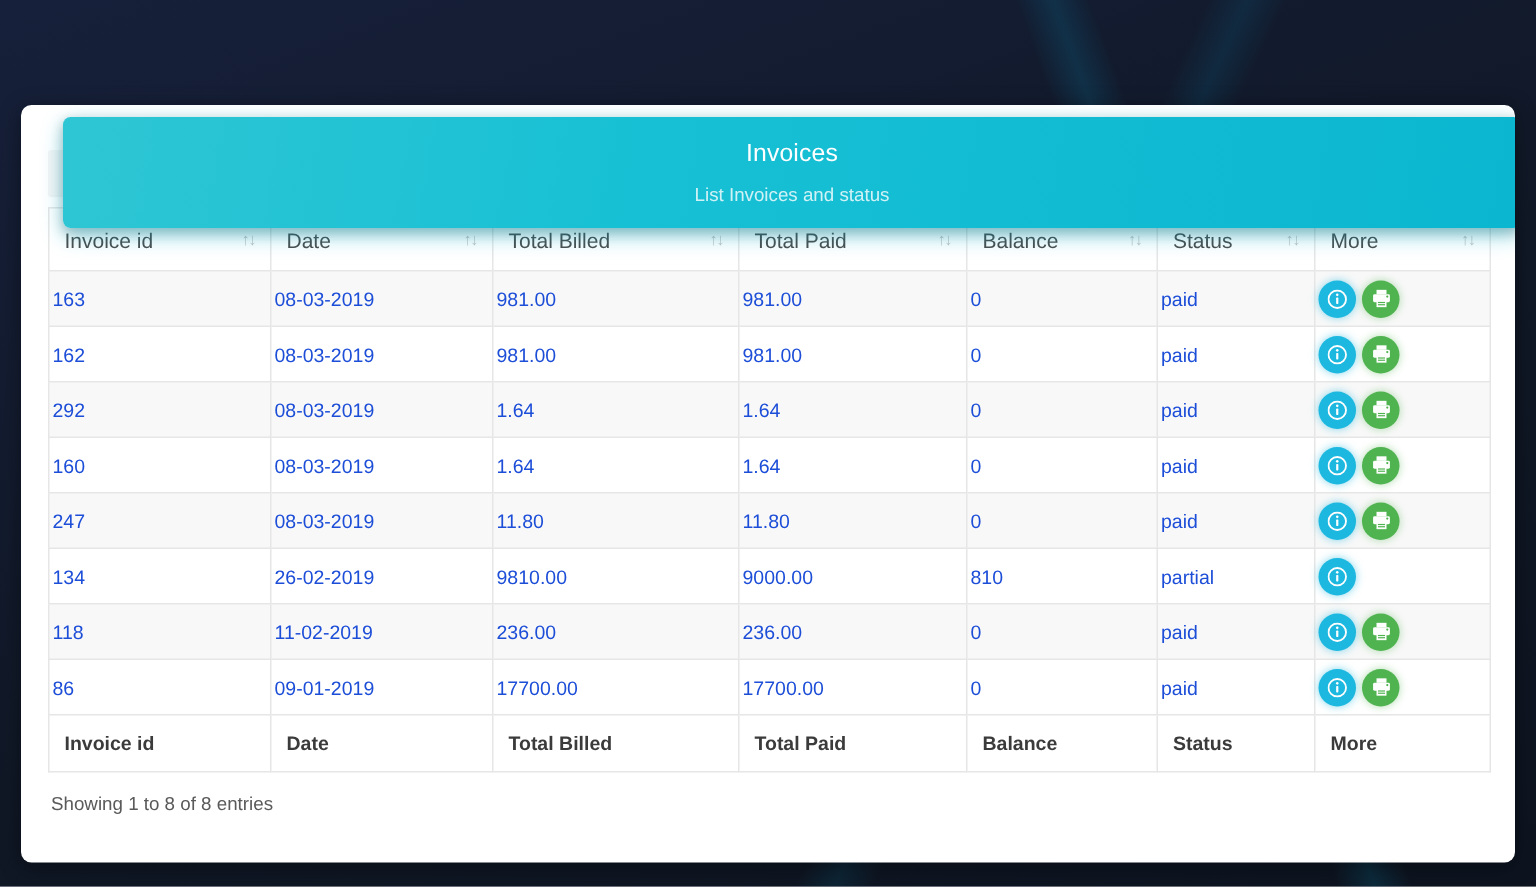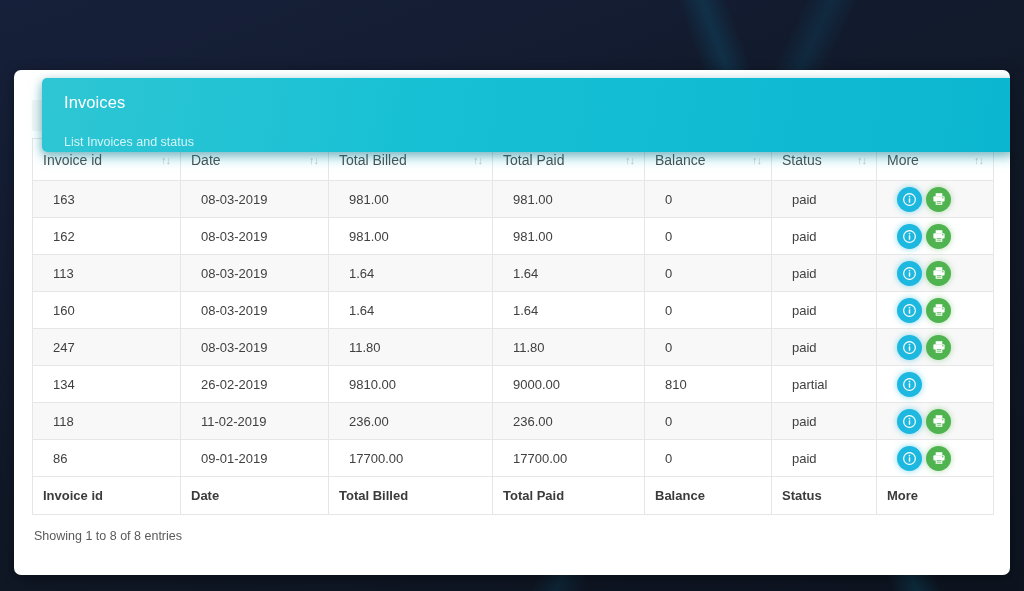--- a/index.html
+++ b/index.html
@@ -38,30 +38,31 @@
   .panel-header {
     position: absolute;
     left: 28px; top: 8px;
     width: 972px; height: 74px;
     border-radius: 5px;
     background: linear-gradient(100deg, #2ec6d4 0%, #17c0d4 40%, #0bb6d0 100%);
     box-shadow: 0 5px 14px rgba(11,182,208,0.42), 0 3px 8px rgba(0,0,0,0.25);
     color: #ffffff;
     padding: 15px 22px 0 22px;
     z-index: 5;
+    text-align: center;
   }
   .panel-title {
     font-size: 16.5px;
     font-weight: 400;
     letter-spacing: 0.1px;
     line-height: 1.2;
     color: #ffffff;
   }
   .panel-subtitle {
-    margin-top: 22px;
+    margin-top: 10px;
     font-size: 12.5px;
     font-weight: 400;
     color: rgba(255,255,255,0.80);
   }
 
   .card-body {
     position: absolute;
     left: 0; top: 22px;
     width: 996px;
     padding: 0 18px;
@@ -141,23 +142,23 @@
     gap: 6px;
   }
   .sort-ico {
     color: #c6c6c6;
     font-size: 11px;
     letter-spacing: -1px;
     white-space: nowrap;
   }
   table.invoices tbody td {
     height: 37px;
-    padding: 0 20px;
+    padding: 0 2px;
     font-size: 13px;
-    color: #404040;
+    color: #1d4ed8;
   }
   table.invoices tbody tr:nth-child(odd) td { background: #f8f8f8; }
   table.invoices tbody tr:nth-child(even) td { background: #ffffff; }
   table.invoices tfoot td {
     height: 38px;
     padding: 0 10px;
     font-size: 13px;
     font-weight: bold;
     color: #3b3b3b;
     background: #ffffff;
@@ -356,21 +357,21 @@
                     <rect x="4.2" y="9.6" width="7.6" height="5.0" fill="#ffffff"></rect>
                     <rect x="5.3" y="10.6" width="5.4" height="0.9" fill="#4fb34f"></rect>
                     <rect x="5.3" y="12.3" width="5.4" height="0.9" fill="#4fb34f"></rect>
                     <circle cx="12.4" cy="6.5" r="0.85" fill="#4fb34f"></circle>
                   </svg>
                 </button>
               </div>
             </td>
           </tr>
           <tr>
-            <td>113</td>
+            <td>292</td>
             <td>08-03-2019</td>
             <td>1.64</td>
             <td>1.64</td>
             <td>0</td>
             <td>paid</td>
             <td>
               <div class="actions">
                 <button class="act-btn act-info">
                   <svg width="13" height="13" viewBox="0 0 16 16" aria-hidden="true">
                     <circle cx="8" cy="8" r="7.2" fill="none" stroke="#ffffff" stroke-width="1.5"></circle>

